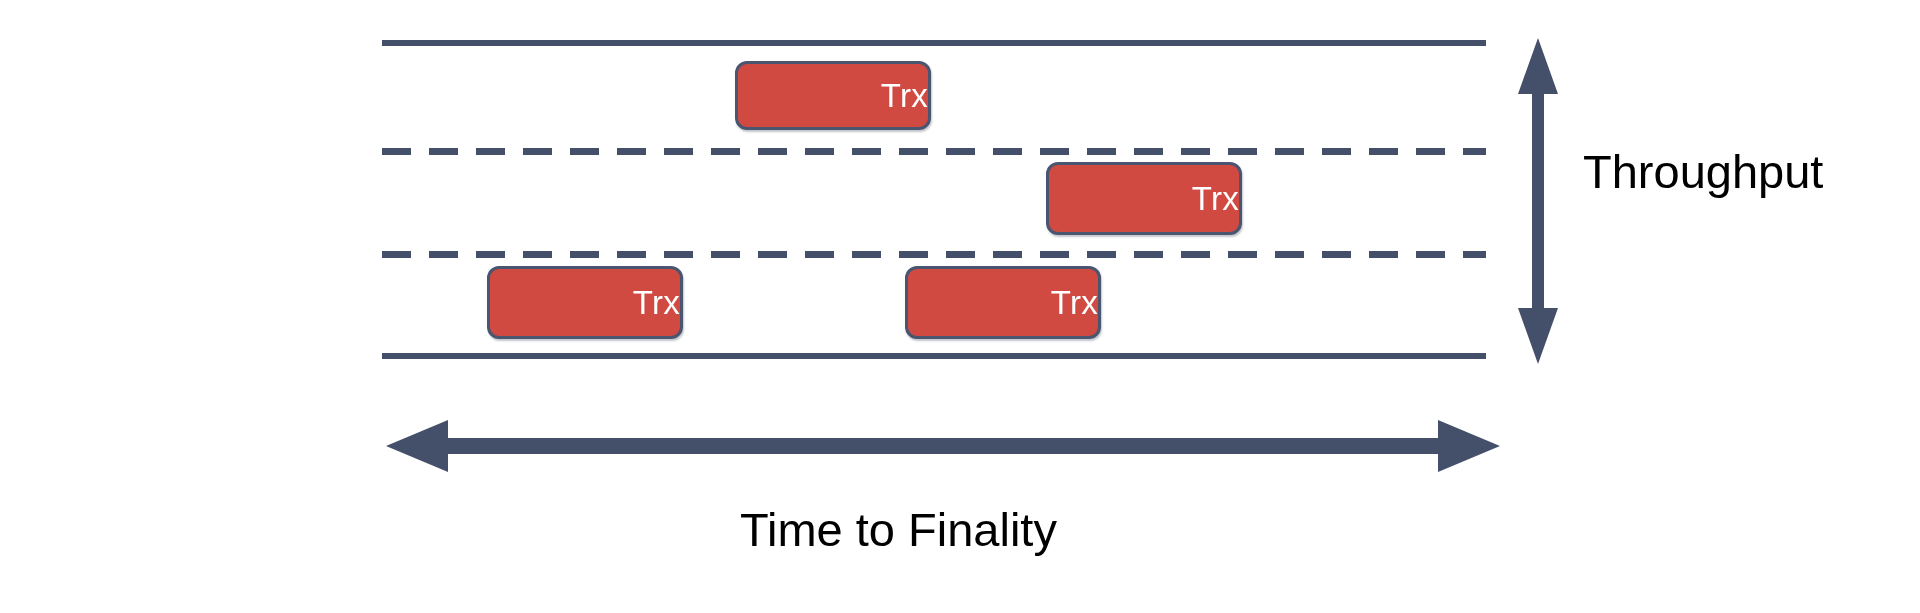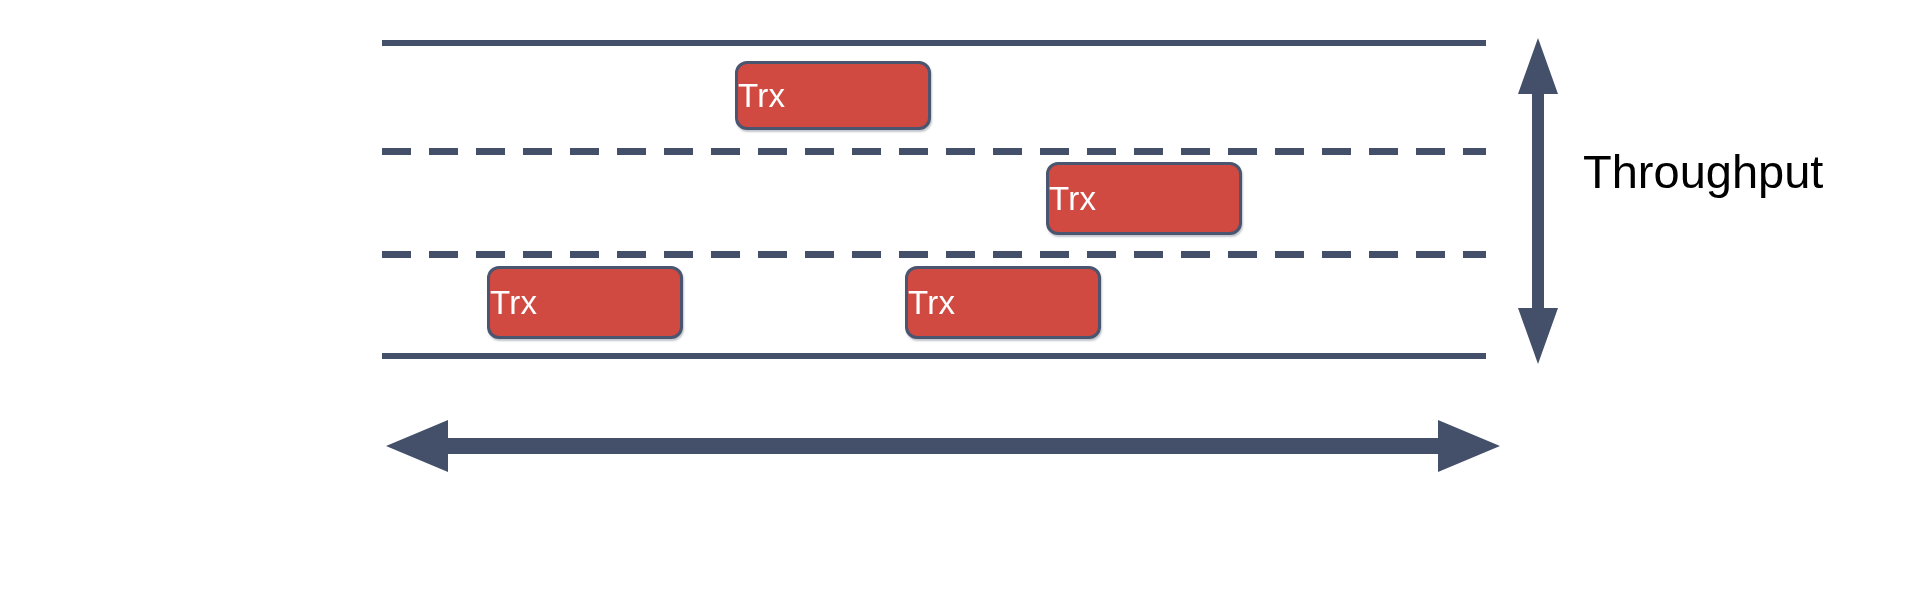--- a/index.html
+++ b/index.html
@@ -49,21 +49,21 @@
     position: absolute;
     box-sizing: border-box;
     background: #d04a42;
     border: 3px solid #4a5570;
     border-radius: 12px;
     color: #ffffff;
     font-size: 33px;
     line-height: 1;
     display: flex;
     align-items: center;
-    justify-content: flex-start;
+    justify-content: flex-end;
     letter-spacing: 0.3px;
     box-shadow: 1px 2px 2px rgba(80,90,110,0.35);
   }
   .trx-1 { left: 735px;  top: 61px;  width: 196px; height: 69px; }
   .trx-2 { left: 1046px; top: 162px; width: 196px; height: 73px; }
   .trx-3 { left: 487px;  top: 266px; width: 196px; height: 73px; }
   .trx-4 { left: 905px;  top: 266px; width: 196px; height: 73px; }
 
   
   .arrow-svg { position: absolute; overflow: visible; }
@@ -108,14 +108,15 @@
 
   <svg class="arrow-svg arrow-v" viewBox="0 0 80 326">
     <path d="M40 0 L60 56 L46 56 L46 270 L60 270 L40 326 L20 270 L34 270 L34 56 L20 56 Z" fill="#44506a"></path>
   </svg>
 
   <svg class="arrow-svg arrow-h" viewBox="0 0 1114 68">
     <path d="M0 34 L62 8 L62 26 L1052 26 L1052 8 L1114 34 L1052 60 L1052 42 L62 42 L62 60 Z" fill="#44506a"></path>
   </svg>
 
   <div class="caption caption-throughput">Throughput</div>
+  <div class="caption caption-finality">Time to Finality</div>
 
 </div>
 
 </body></html>

